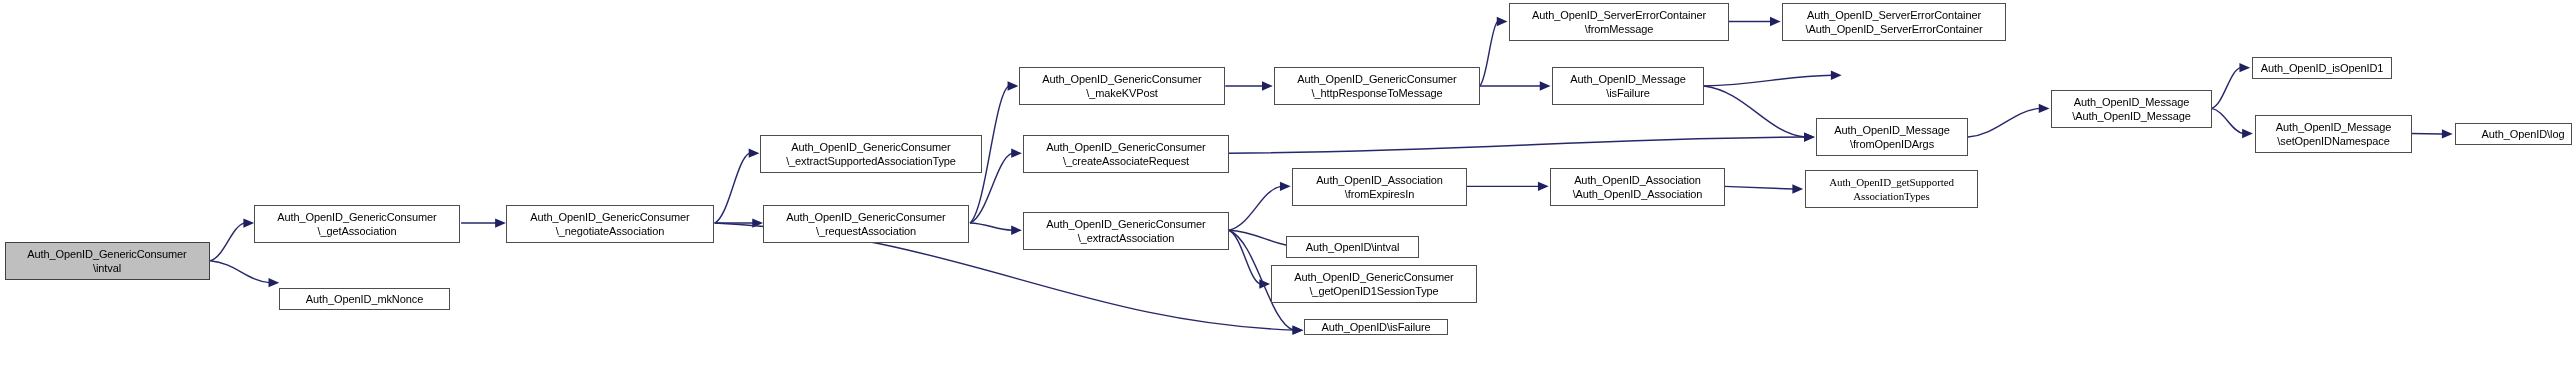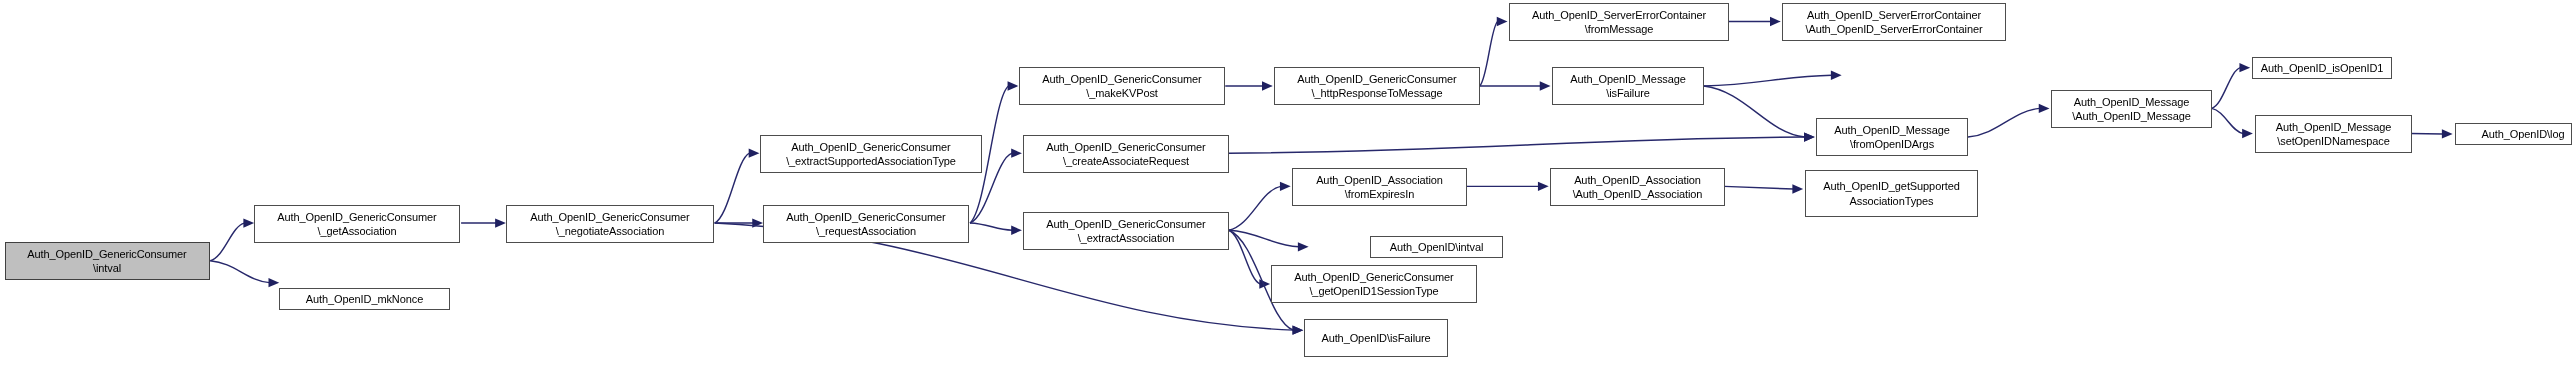--- a/index.html
+++ b/index.html
@@ -142,28 +142,28 @@
       <span class="ln">\_extractAssociation</span>
     </div>
     <div class="node" style="left: 1274px; top: 67px; width: 206px; height: 38px;">
       <span class="ln">Auth_OpenID_GenericConsumer</span>
       <span class="ln">\_httpResponseToMessage</span>
     </div>
     <div class="node" style="left: 1292px; top: 168px; width: 175px; height: 38px;">
       <span class="ln">Auth_OpenID_Association</span>
       <span class="ln">\fromExpiresIn</span>
     </div>
-    <div class="node" style="left: 1370px; top: 236px; width: 133px; height: 22.4px;">
+    <div class="node" style="left: 1286px; top: 236px; width: 133px; height: 22.4px;">
       <span class="ln">Auth_OpenID\intval</span>
     </div>
     <div class="node" style="left: 1271px; top: 265px; width: 206px; height: 38px;">
       <span class="ln">Auth_OpenID_GenericConsumer</span>
       <span class="ln">\_getOpenID1SessionType</span>
     </div>
-    <div class="node" style="left: 1304px; top: 319px; width: 144px; height: 38px;">
+    <div class="node" style="left: 1304px; top: 319px; width: 144px; height: 16px;">
       <span class="ln">Auth_OpenID\isFailure</span>
     </div>
     <div class="node" style="left: 1509px; top: 2.7px; width: 220px; height: 38px;">
       <span class="ln">Auth_OpenID_ServerErrorContainer</span>
       <span class="ln">\fromMessage</span>
     </div>
     <div class="node" style="left: 1552px; top: 67px; width: 152px; height: 38px;">
       <span class="ln">Auth_OpenID_Message</span>
       <span class="ln">\isFailure</span>
     </div>
@@ -172,21 +172,21 @@
       <span class="ln">\Auth_OpenID_Association</span>
     </div>
     <div class="node" style="left: 1782px; top: 2.7px; width: 224px; height: 38px;">
       <span class="ln">Auth_OpenID_ServerErrorContainer</span>
       <span class="ln">\Auth_OpenID_ServerErrorContainer</span>
     </div>
     <div class="node" style="left: 1816px; top: 118px; width: 152px; height: 38px;">
       <span class="ln">Auth_OpenID_Message</span>
       <span class="ln">\fromOpenIDArgs</span>
     </div>
-    <div class="node" style="left: 1805px; top: 170px; width: 173px; height: 47px;">
+    <div class="node" style="left: 1805px; top: 170px; width: 173px; height: 38px; font-family: Liberation Serif, serif;">
       <span class="ln">Auth_OpenID_getSupported</span>
       <span class="ln">AssociationTypes</span>
     </div>
     <div class="node" style="left: 2051px; top: 90px; width: 161px; height: 38px;">
       <span class="ln">Auth_OpenID_Message</span>
       <span class="ln">\Auth_OpenID_Message</span>
     </div>
     <div class="node" style="left: 2252px; top: 57px; width: 140px; height: 22.4px;">
       <span class="ln">Auth_OpenID_isOpenID1</span>
     </div>

